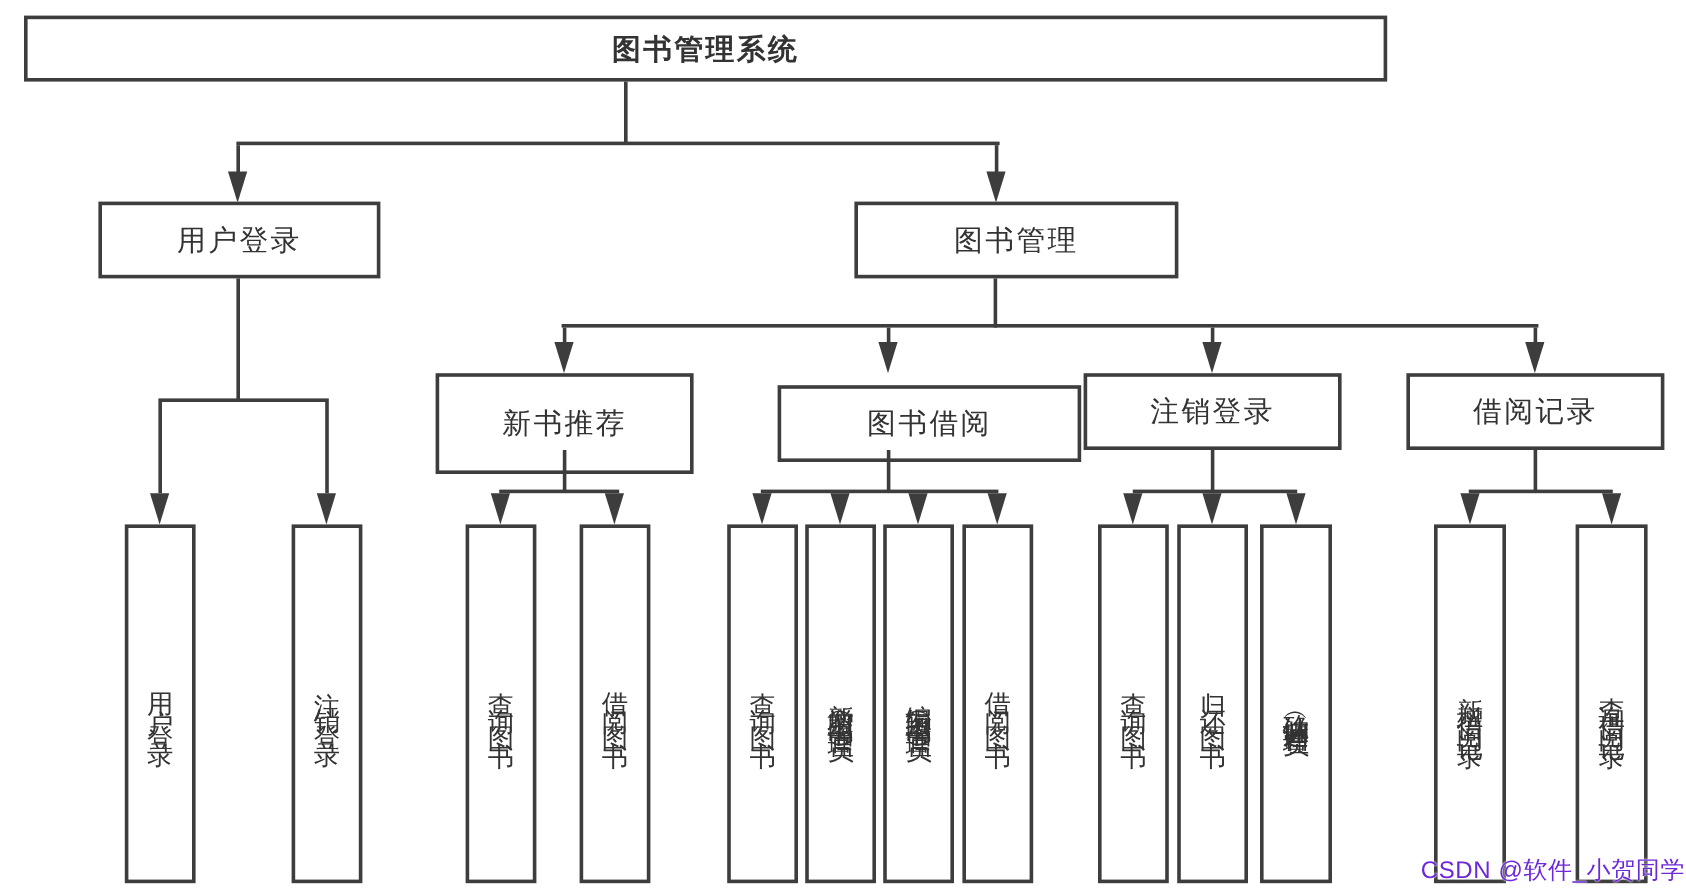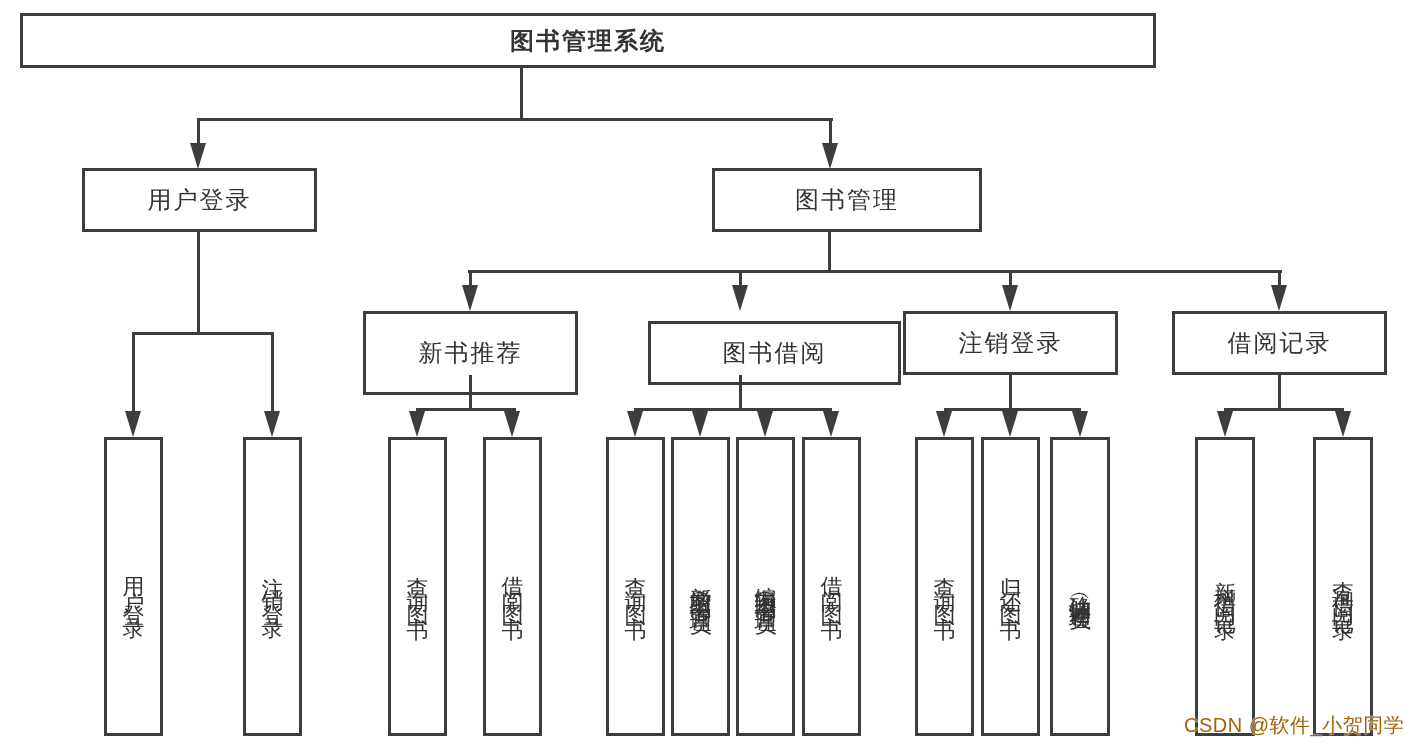--- a/index.html
+++ b/index.html
@@ -24,21 +24,21 @@
   .vl,.hl{position:absolute;background:#3d3d3d;}
   .vl{width:3px;}
   .hl{height:3px;}
   .arrow{
     position:absolute;width:0;height:0;
     border-left:8px solid transparent;border-right:8px solid transparent;
     border-top:26px solid #3d3d3d;
   }
   .watermark{
     position:absolute;left:1184px;top:712px;z-index:10;
-    font-size:20px;color:#a16207;text-shadow:0 0 2px #ffffff,0 0 1px #ffffff;
+    font-size:20px;color:#6d28d9;text-shadow:0 0 2px #ffffff,0 0 1px #ffffff;
     white-space:nowrap;letter-spacing:0.5px;
   }
 </style>
 </head>
 <body>
 
 <div class="stage">
 
   <div class="box" style="left:20px;top:13px;width:1136px;height:55px;font-weight:bold;">图书管理系统</div>
 

